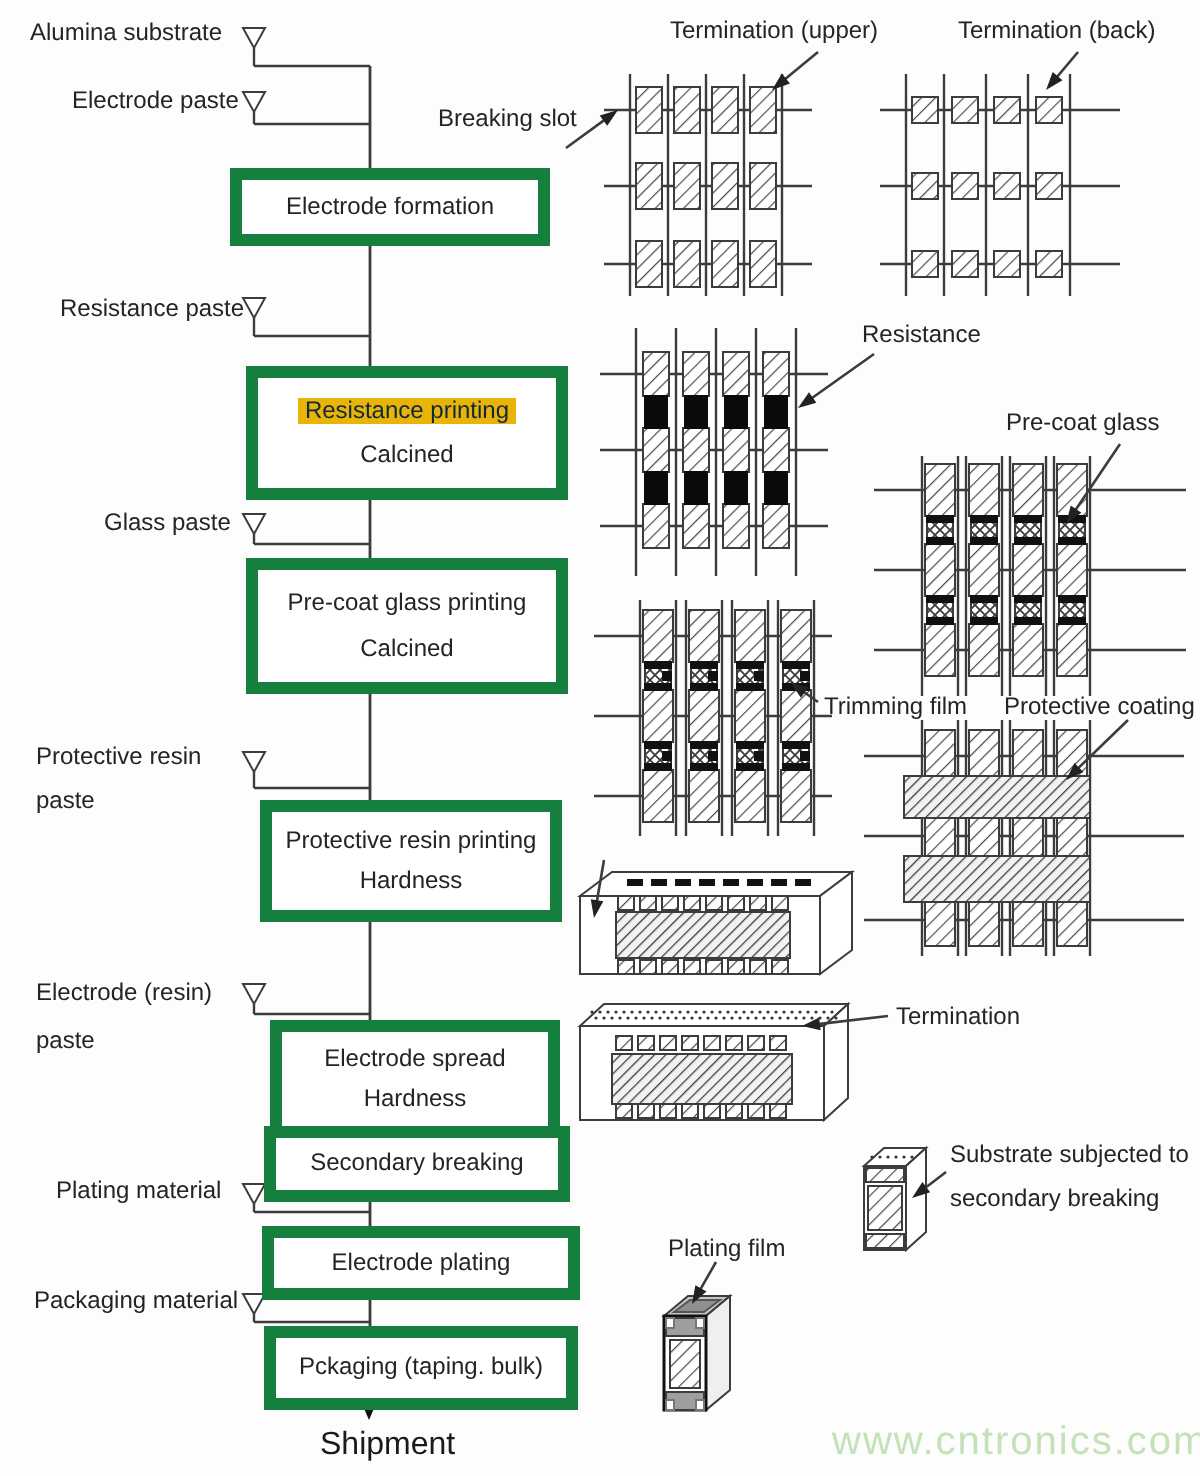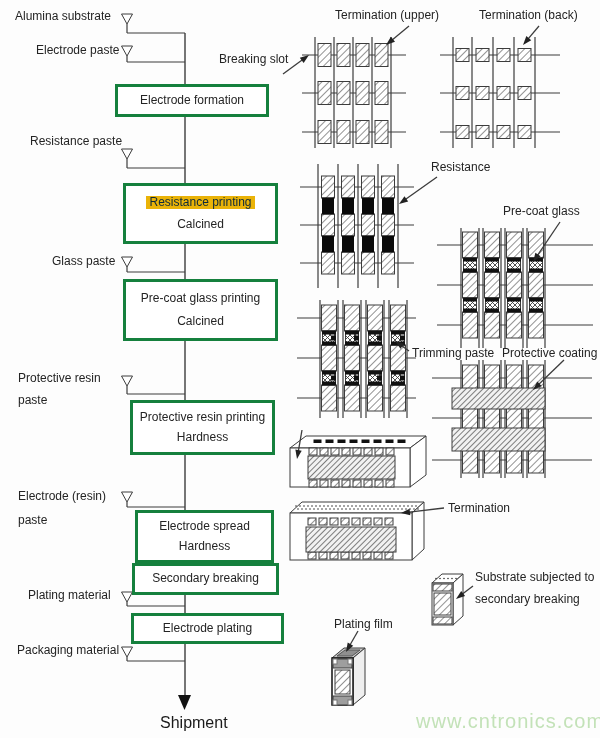--- a/index.html
+++ b/index.html
@@ -1,20 +1,20 @@
 <!DOCTYPE html>
 <html><head>
 <meta charset="utf-8">
 <style>
   html,body{margin:0;padding:0;background:#fff;}
   .stage{position:relative;width:600px;height:738px;background:#fdfdfd;overflow:hidden;
          font-family:Liberation Sans, sans-serif;color:#1f1f1f;}
   #art{position:absolute;left:0;top:0;z-index:0;}
   .lbl{position:absolute;z-index:2;font-size:12px;white-space:nowrap;color:#242424;}
-  .pbox{position:absolute;z-index:1;background:#fff;border:3px solid #15803d;
+  .pbox{position:absolute;z-index:1;background:#fff;border:6px solid #15803d;
         display:flex;flex-direction:column;align-items:center;justify-content:space-evenly;
         font-size:12px;color:#242424;text-align:center;line-height:1.1;}
   .pbox span{white-space:nowrap;}
   .hl{background:#eab308;color:#0e2a3a;padding:0 3px;}
   .wm{position:absolute;z-index:2;font-size:20px;letter-spacing:1px;color:#c3e2b8;white-space:nowrap;}
   .ship{position:absolute;z-index:2;font-size:16px;color:#1a1a1a;white-space:nowrap;}
 </style>
 </head>
 <body>
 
@@ -408,21 +408,21 @@
       <rect x="348" y="659" width="4" height="5" fill="#fff" stroke="#777" stroke-width="1"></rect>
       <rect x="333" y="700" width="4" height="5" fill="#fff" stroke="#777" stroke-width="1"></rect>
       <rect x="348" y="700" width="4" height="5" fill="#fff" stroke="#777" stroke-width="1"></rect>
       <rect x="335" y="670" width="15" height="24" fill="url(#hatch)" stroke="#3c3c3c" stroke-width="1"></rect>
       <line x1="358" y1="631" x2="348.976833630141" y2="646.7905411472533" stroke="#3c3c3c" stroke-width="1.3"></line>
       <polygon points="346,652 347.6868723904132,642.598167118138 353.2436285000098,645.7734563236218" fill="#222" stroke="none" stroke-width="1"></polygon>
     </svg>
 
   <div class="lbl" style="left:15px;top:9px">Alumina substrate</div>
   <div class="lbl" style="left:36px;top:43px">Electrode paste</div>
-  <div class="lbl" style="left:30px;top:134px">Resistance paste</div>
+  <div class="lbl" style="left:30px;top:147px">Resistance paste</div>
   <div class="lbl" style="left:52px;top:254px">Glass paste</div>
   <div class="lbl" style="left:18px;top:371px">Protective resin</div>
   <div class="lbl" style="left:18px;top:393px">paste</div>
   <div class="lbl" style="left:18px;top:489px">Electrode (resin)</div>
   <div class="lbl" style="left:18px;top:513px">paste</div>
   <div class="lbl" style="left:28px;top:588px">Plating material</div>
   <div class="lbl" style="left:17px;top:643px">Packaging material</div>
 
   <div class="pbox" style="left:115px;top:84px;width:148px;height:27px">
     <span>Electrode formation</span>
@@ -442,29 +442,32 @@
   <div class="pbox" style="left:135px;top:510px;width:133px;height:47px">
     <span>Electrode spread</span>
     <span>Hardness</span>
   </div>
   <div class="pbox" style="left:132px;top:563px;width:141px;height:26px">
     <span>Secondary breaking</span>
   </div>
   <div class="pbox" style="left:131px;top:613px;width:147px;height:25px">
     <span>Electrode plating</span>
   </div>
+  <div class="pbox" style="left:132px;top:663px;width:145px;height:30px">
+    <span>Pckaging (taping. bulk)</span>
+  </div>
 
   <div class="ship" style="left:160px;top:714px">Shipment</div>
 
   <div class="lbl" style="left:335px;top:8px">Termination (upper)</div>
   <div class="lbl" style="left:479px;top:8px">Termination (back)</div>
   <div class="lbl" style="left:219px;top:52px">Breaking slot</div>
   <div class="lbl" style="left:431px;top:160px">Resistance</div>
   <div class="lbl" style="left:503px;top:204px">Pre-coat glass</div>
-  <div class="lbl" style="left:412px;top:346px">Trimming paste</div>
+  <div class="lbl" style="left:412px;top:346px">Trimming film</div>
   <div class="lbl" style="left:502px;top:346px">Protective coating</div>
   <div class="lbl" style="left:448px;top:501px">Termination</div>
   <div class="lbl" style="left:475px;top:570px">Substrate subjected to</div>
   <div class="lbl" style="left:475px;top:592px">secondary breaking</div>
   <div class="lbl" style="left:334px;top:617px">Plating film</div>
 
   <div class="wm" style="left:416px;top:710px">www.cntronics.com</div>
 </div>
 
 </body></html>

